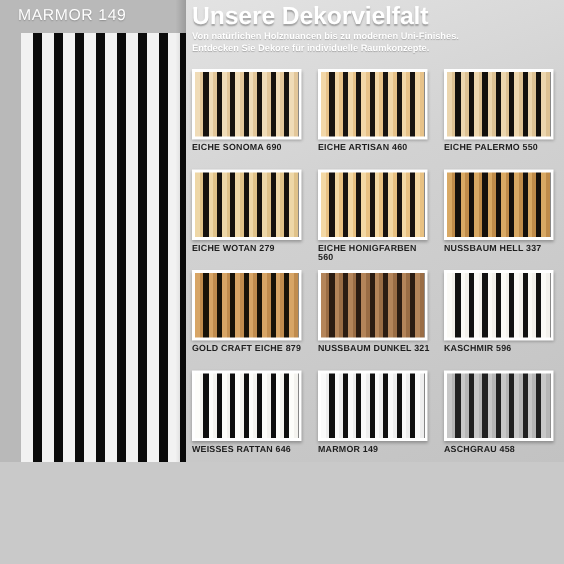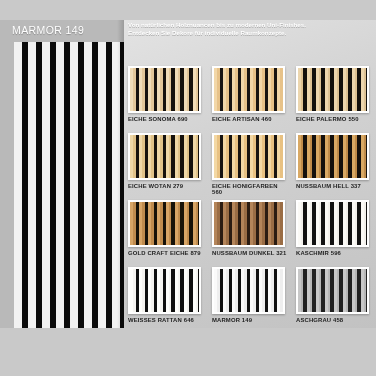--- a/index.html
+++ b/index.html
@@ -11,21 +11,20 @@
     background: #c9c9c9;
     font-family: "Liberation Sans", sans-serif;
   }
 
   #slide {
     position: relative;
     width: 376px;
     height: 308px;
     background: linear-gradient(160deg, #e8e8e8 0%, #d2d2d2 45%, #c2c2c2 100%);
     overflow: hidden;
-    margin-top: 20px;
   }
 
   
   #hero-panel {
     position: absolute;
     left: 0;
     top: 0;
     width: 124px;
     height: 376px;
     background: #b9b9b9;
@@ -139,20 +138,21 @@
 
   <div id="hero-panel">
     <div id="hero-slats" style="background: repeating-linear-gradient(90deg, rgb(242, 242, 242) 0px, rgb(242, 242, 242) 8px, rgb(11, 11, 11) 8px, rgb(11, 11, 11) 14px);"></div>
     <div class="edge-shadow"></div>
     <div id="hero-title">MARMOR 149</div>
   </div>
 
   <div id="content">
 
     <div id="header">
+      <div id="main-title">Unsere Dekorvielfalt</div>
       <div id="subtitle">Von natürlichen Holznuancen bis zu modernen Uni-Finishes. Entdecken Sie Dekore für individuelle Raumkonzepte.</div>
     </div>
 
     <div id="grid">
         <div class="cell">
           <div class="swatch-frame">
             <div class="swatch" style="background: repeating-linear-gradient(90deg, rgb(240, 220, 184) 0px, rgb(240, 220, 184) 3px, rgb(227, 199, 154) 3px, rgb(227, 199, 154) 5.5px, rgb(22, 18, 14) 5.5px, rgb(22, 18, 14) 9px);"></div>
           </div>
           <div class="cell-label">EICHE SONOMA 690</div>
         </div>

